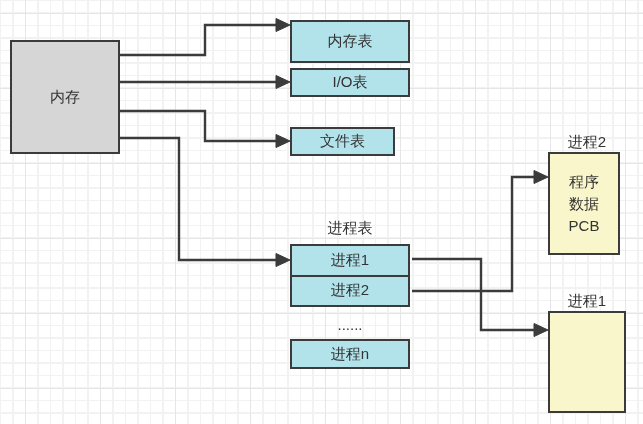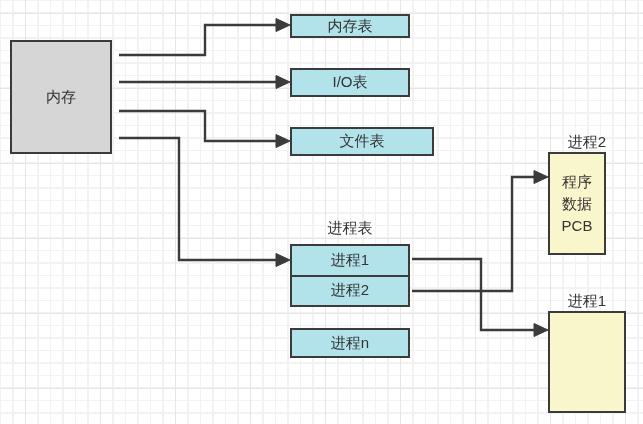--- a/index.html
+++ b/index.html
@@ -58,42 +58,42 @@
     left: 0;
     top: 0;
     pointer-events: none;
   }
 </style>
 </head>
 <body>
 
 <div class="canvas">
 
-  <div class="node gray stack" style="left:10px; top:40px; width:102px; height:114px;">
+  <div class="node gray stack" style="left:10px; top:40px; width:110px; height:114px;">
     <div class="row">内存</div>
   </div>
 
-  <div class="node cyan" style="left:290px; top:14px; width:120px; height:24px;">内存表</div>
+  <div class="node cyan" style="left:290px; top:20px; width:120px; height:43px;">内存表</div>
   <div class="node cyan" style="left:290px; top:68px; width:120px; height:29px;">I/O表</div>
-  <div class="node cyan" style="left:290px; top:127px; width:144px; height:29px;">文件表</div>
+  <div class="node cyan" style="left:290px; top:127px; width:105px; height:29px;">文件表</div>
 
   <div class="floating-label" style="left:290px; top:219px; width:120px;text-align:center;">进程表</div>
 
   <div class="node cyan stack" style="left:290px; top:244px; width:120px; height:63px;">
     <div class="row">进程1</div>
     <div class="row">进程2</div>
   </div>
 
   <div class="floating-label" style="left:290px; top:316px; width:120px;">......</div>
 
-  <div class="node cyan" style="left:290px; top:328px; width:120px; height:30px;">进程n</div>
+  <div class="node cyan" style="left:290px; top:339px; width:120px; height:30px;">进程n</div>
 
   <div class="floating-label" style="left:548px; top:133px; width:78px;">进程2</div>
 
-  <div class="node yellow mem-lines" style="left:548px; top:152px; width:58px; height:103px;">
+  <div class="node yellow mem-lines" style="left:548px; top:152px; width:72px; height:103px;">
     <div>程序</div>
     <div>数据</div>
     <div>PCB</div>
   </div>
 
   <div class="floating-label" style="left:548px; top:292px; width:78px;">进程1</div>
 
   <div class="node yellow" style="left:548px; top:311px; width:78px; height:102px;"></div>
 
   <svg class="arrows" width="643" height="424" viewBox="0 0 643 424">

